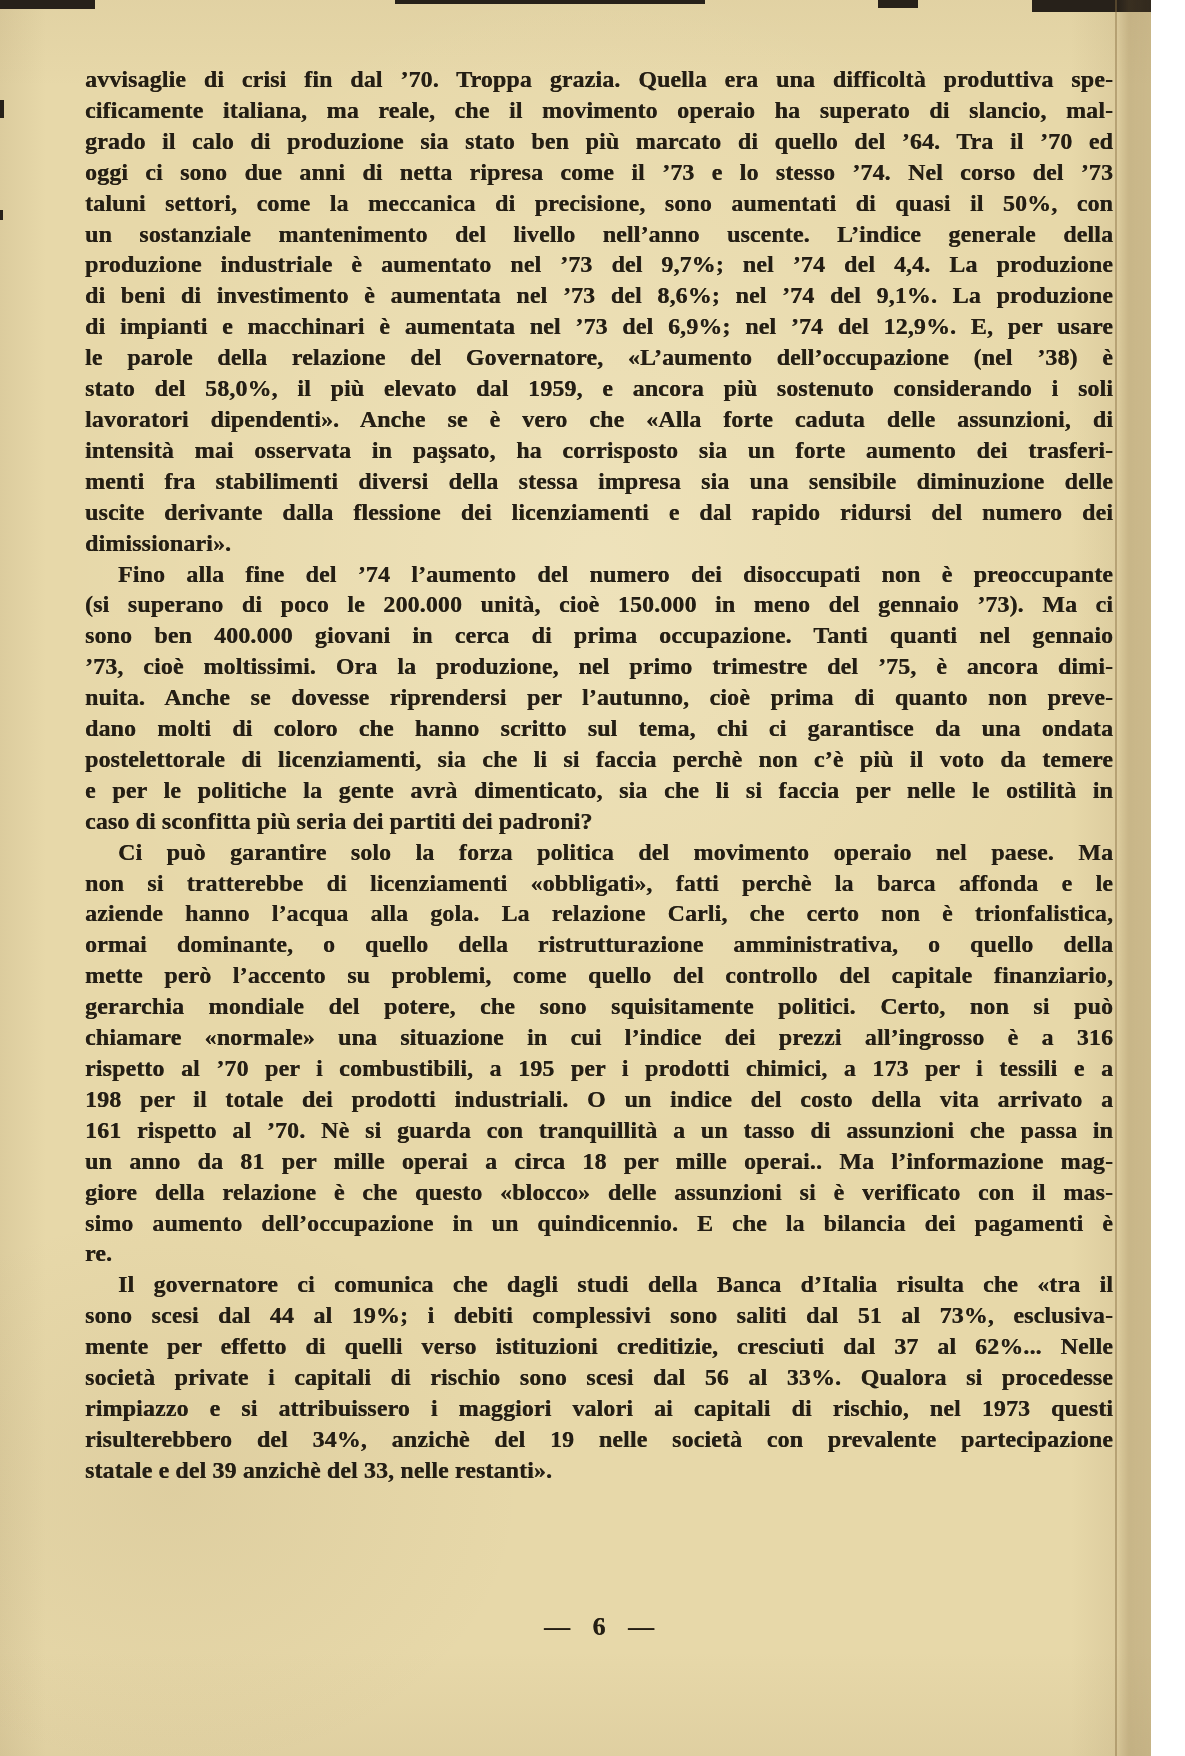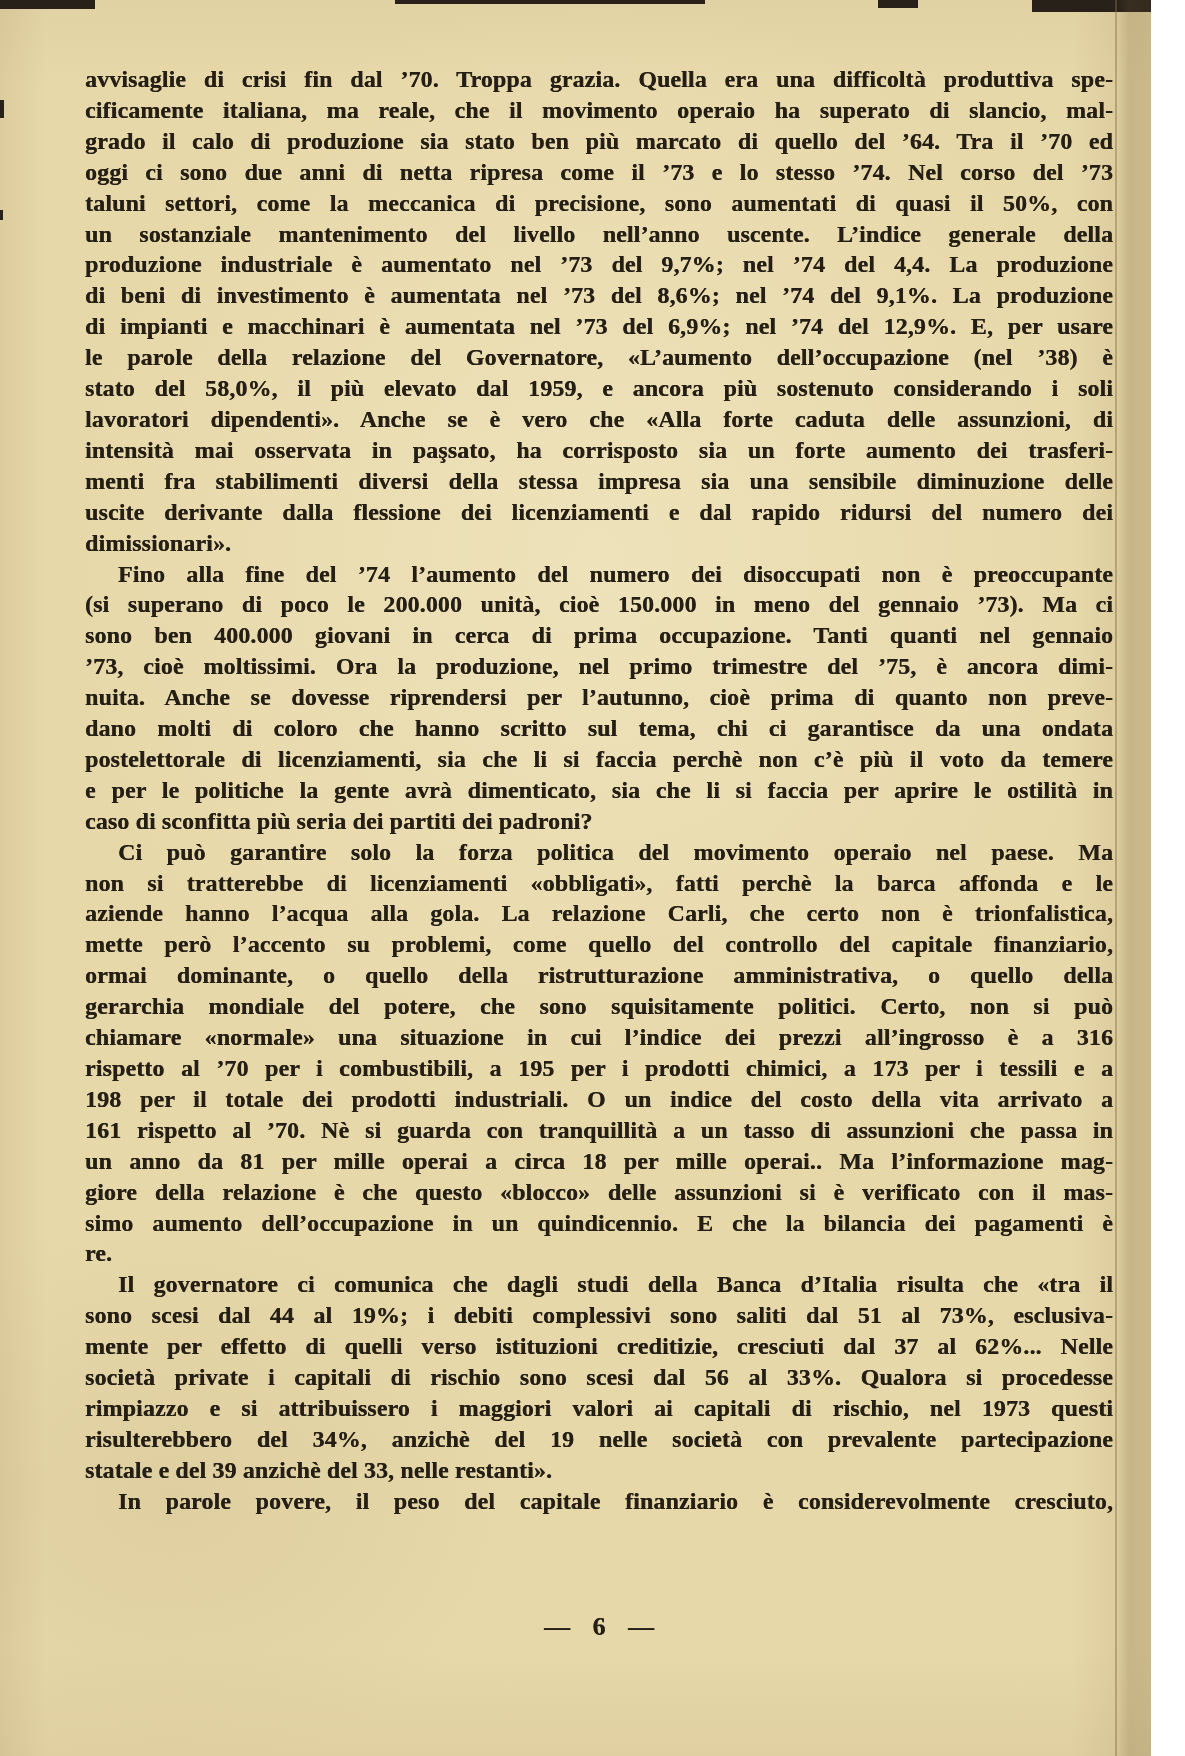--- a/index.html
+++ b/index.html
@@ -95,47 +95,44 @@
         <div class="line last">dimissionari».</div>
       </div>
       <div class="paragraph">
         <div class="line indent">Fino alla fine del ’74 l’aumento del numero dei disoccupati non è preoccupante</div>
         <div class="line">(si superano di poco le 200.000 unità, cioè 150.000 in meno del gennaio ’73). Ma ci</div>
         <div class="line">sono ben 400.000 giovani in cerca di prima occupazione. Tanti quanti nel gennaio</div>
         <div class="line">’73, cioè moltissimi. Ora la produzione, nel primo trimestre del ’75, è ancora dimi-</div>
         <div class="line">nuita. Anche se dovesse riprendersi per l’autunno, cioè prima di quanto non preve-</div>
         <div class="line">dano molti di coloro che hanno scritto sul tema, chi ci garantisce da una ondata</div>
         <div class="line">postelettorale di licenziamenti, sia che li si faccia perchè non c’è più il voto da temere</div>
-        <div class="line">e per le politiche la gente avrà dimenticato, sia che li si faccia per aprire le ostilità in</div>
+        <div class="line">e per le politiche la gente avrà dimenticato, sia che li si faccia per nelle le ostilità in</div>
         <div class="line last">caso di sconfitta più seria dei partiti dei padroni?</div>
       </div>
       <div class="paragraph">
         <div class="line indent">Ci può garantire solo la forza politica del movimento operaio nel paese. Ma</div>
         <div class="line">non si tratterebbe di licenziamenti «obbligati», fatti perchè la barca affonda e le</div>
         <div class="line">aziende hanno l’acqua alla gola. La relazione Carli, che certo non è trionfalistica,</div>
+        <div class="line">ormai dominante, o quello della ristrutturazione amministrativa, o quello della</div>
         <div class="line">mette però l’accento su problemi, come quello del controllo del capitale finanziario,</div>
-        <div class="line">ormai dominante, o quello della ristrutturazione amministrativa, o quello della</div>
         <div class="line">gerarchia mondiale del potere, che sono squisitamente politici. Certo, non si può</div>
         <div class="line">chiamare «normale» una situazione in cui l’indice dei prezzi all’ingrosso è a 316</div>
         <div class="line">rispetto al ’70 per i combustibili, a 195 per i prodotti chimici, a 173 per i tessili e a</div>
         <div class="line">198 per il totale dei prodotti industriali. O un indice del costo della vita arrivato a</div>
         <div class="line">161 rispetto al ’70. Nè si guarda con tranquillità a un tasso di assunzioni che passa in</div>
         <div class="line">un anno da 81 per mille operai a circa 18 per mille operai.. Ma l’informazione mag-</div>
         <div class="line">giore della relazione è che questo «blocco» delle assunzioni si è verificato con il mas-</div>
         <div class="line">simo aumento dell’occupazione in un quindicennio. E che la bilancia dei pagamenti è</div>
         <div class="line last">re.</div>
       </div>
       <div class="paragraph">
         <div class="line indent">Il governatore ci comunica che dagli studi della Banca d’Italia risulta che «tra il</div>
         <div class="line">sono scesi dal 44 al 19%; i debiti complessivi sono saliti dal 51 al 73%, esclusiva-</div>
         <div class="line">mente per effetto di quelli verso istituzioni creditizie, cresciuti dal 37 al 62%... Nelle</div>
         <div class="line">società private i capitali di rischio sono scesi dal 56 al 33%. Qualora si procedesse</div>
         <div class="line">rimpiazzo e si attribuissero i maggiori valori ai capitali di rischio, nel 1973 questi</div>
         <div class="line">risulterebbero del 34%, anzichè del 19 nelle società con prevalente partecipazione</div>
         <div class="line last">statale e del 39 anzichè del 33, nelle restanti».</div>
       </div>
-      <div class="paragraph">
-        <div class="line indent">In parole povere, il peso del capitale finanziario è considerevolmente cresciuto,</div>
-      </div>
     </div>
 
   <div class="footer">— 6 —</div>
 </div>
 
 </body></html>

